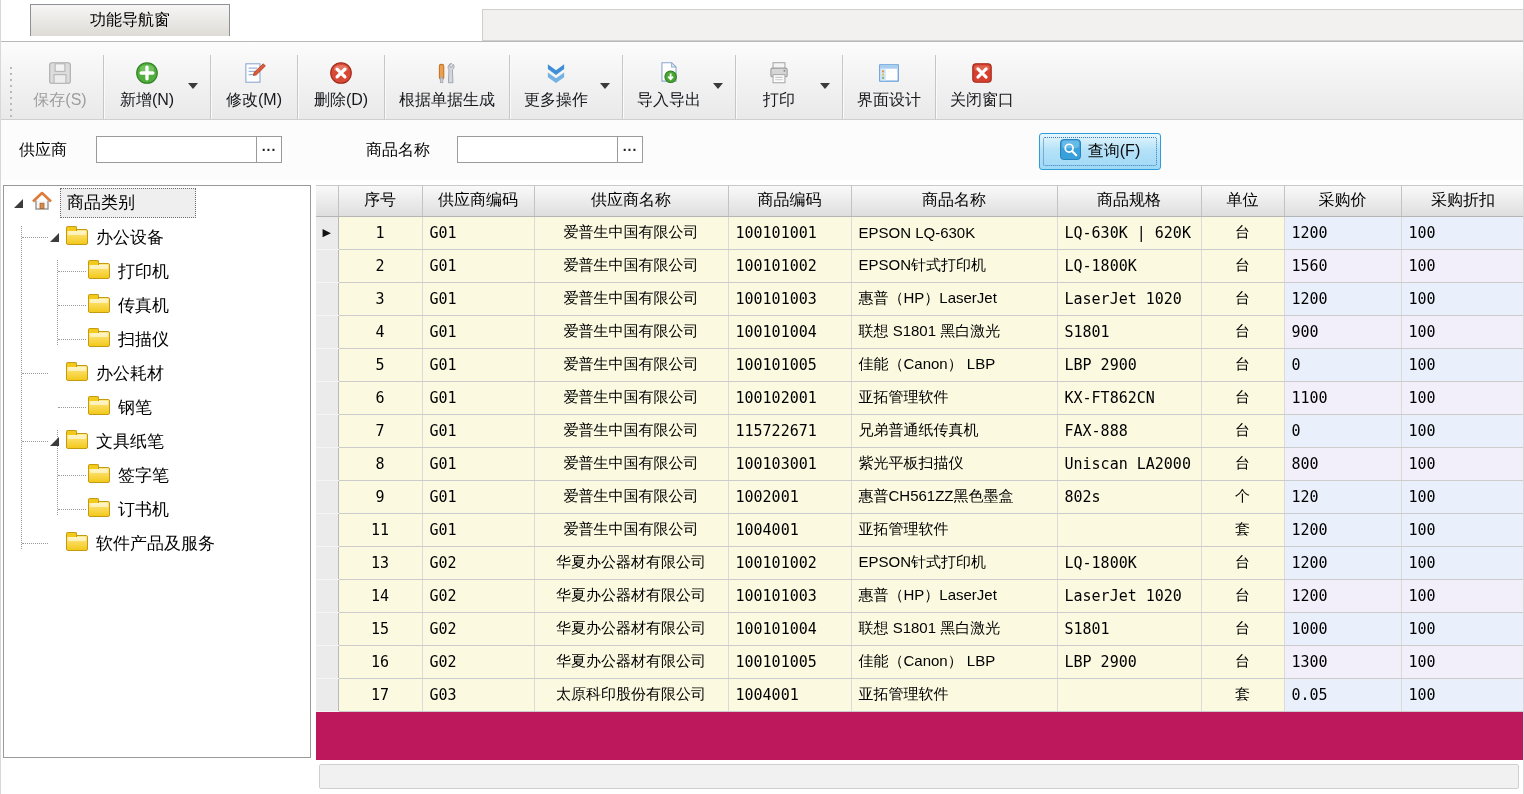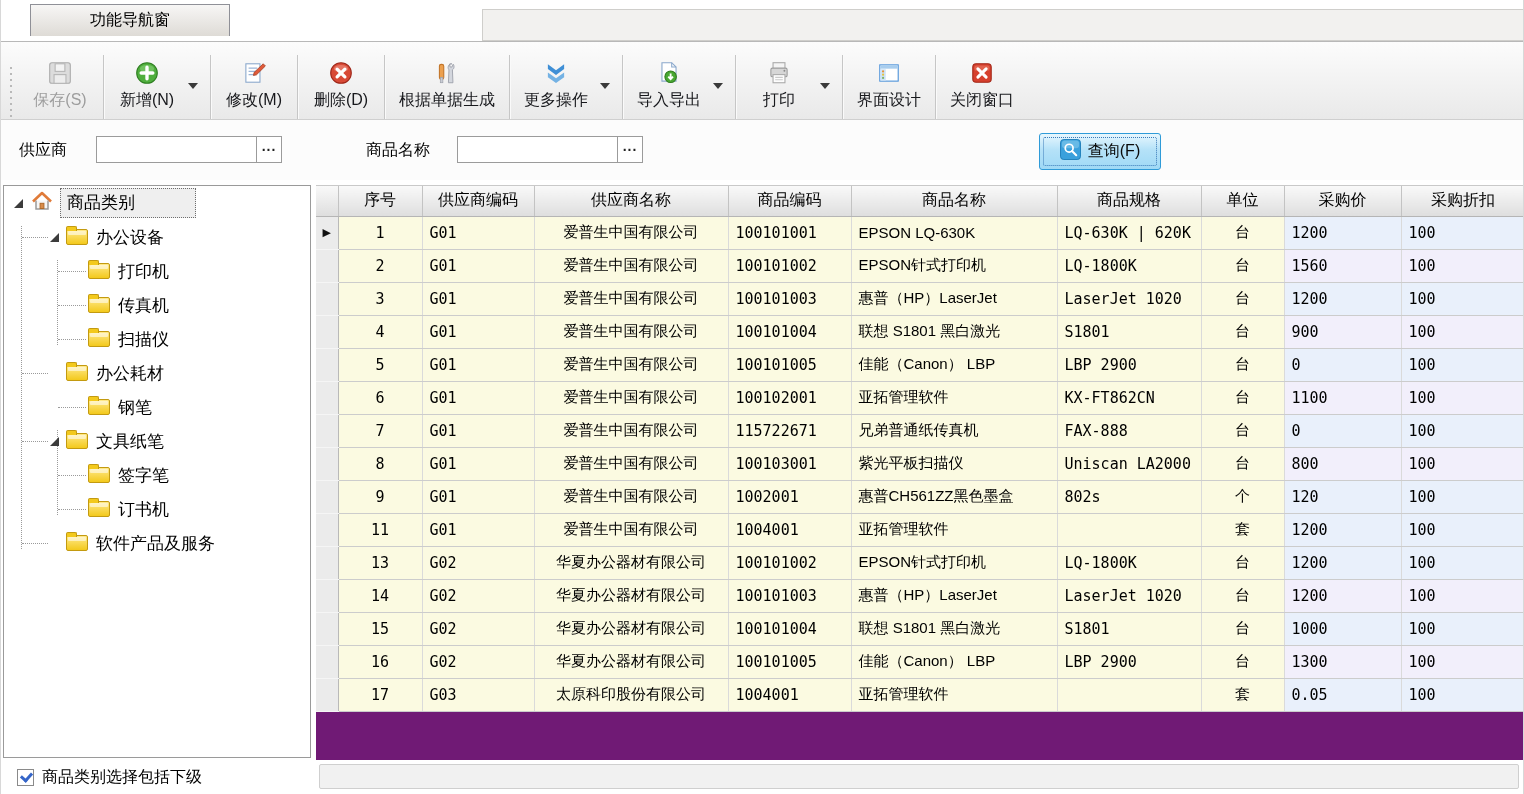--- a/index.html
+++ b/index.html
@@ -84,21 +84,21 @@
                 display:flex; align-items:center; background:#fff; padding-left:14px; }
   .checkbox { width:17px; height:17px; background:#fff; border:1px solid #8a8a8a; position:relative;
               margin-right:8px; flex:none; cursor:pointer; }
   .checkbox::after { content:""; position:absolute; left:3px; top:2px; width:8px; height:5px;
                      border-left:3px solid #3565c8; border-bottom:3px solid #3565c8;
                      transform:rotate(-48deg); }
   .treefooter .cb-label { font-size:16px; color:#000; }
 
   
   .tablewrap { position:absolute; left:315px; top:185px; width:1209px; height:575px;
-               overflow:hidden; background:#701a75; border-top:1px solid #c9c9c9; }
+               overflow:hidden; background:#be185d; border-top:1px solid #c9c9c9; }
   table.grid { border-collapse:collapse; table-layout:fixed; width:1209px; }
   .grid th { height:30px; background:linear-gradient(#f9f9f9,#dedede); font-weight:normal;
              font-size:16px; color:#000; border-right:1px solid #c3c3c3; border-bottom:1px solid #b5b5b5;
              padding:0 4px; white-space:nowrap; overflow:hidden; }
   .grid td { height:33px; font-size:15px; color:#000; padding:0 7px; white-space:nowrap;
              overflow:hidden; border-right:1px solid #dadada; border-bottom:1px solid #cccccc; }
   .grid td.c-ind { background:#ebebeb; border-bottom:1px solid #f5f5f5; border-right:1px solid #b9b9b9;
                    padding:0; text-align:center; font-size:11px; color:#111; }
   .grid th.c-ind { background:linear-gradient(#f9f9f9,#dedede); }
   .grid td.col0 { text-align:center; font-family:"DejaVu Sans Mono", monospace; }
@@ -345,24 +345,20 @@
     <div class="trow trow-d2">
       <span class="folder"></span>
       <span>订书机</span>
     </div>
     <div class="trow trow-d1" style="padding-left:62px">
       <span class="folder"></span>
       <span>软件产品及服务</span>
     </div>
   </div>
 
-  <div class="treefooter">
-    <span class="checkbox"></span>
-    <span class="cb-label">商品类别选择包括下级</span>
-  </div>
 
   <div class="tablewrap">
     <table class="grid">
       <colgroup>
         <col style="width:22px">
           <col style="width:84px">
           <col style="width:112px">
           <col style="width:194px">
         <col style="width:123px">
           <col style="width:206px">

